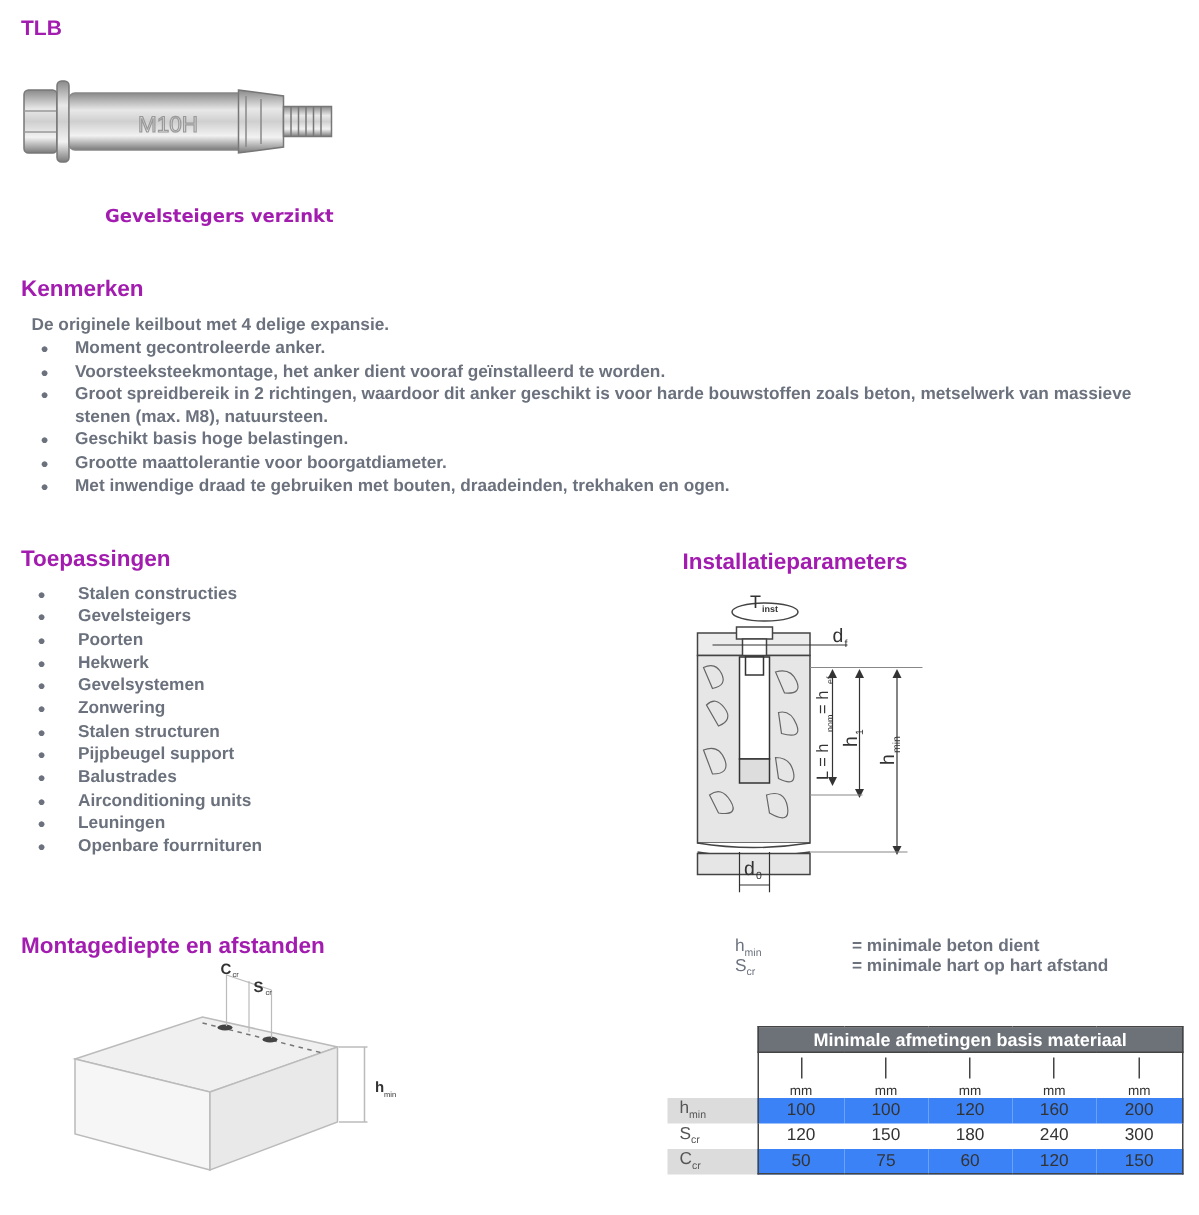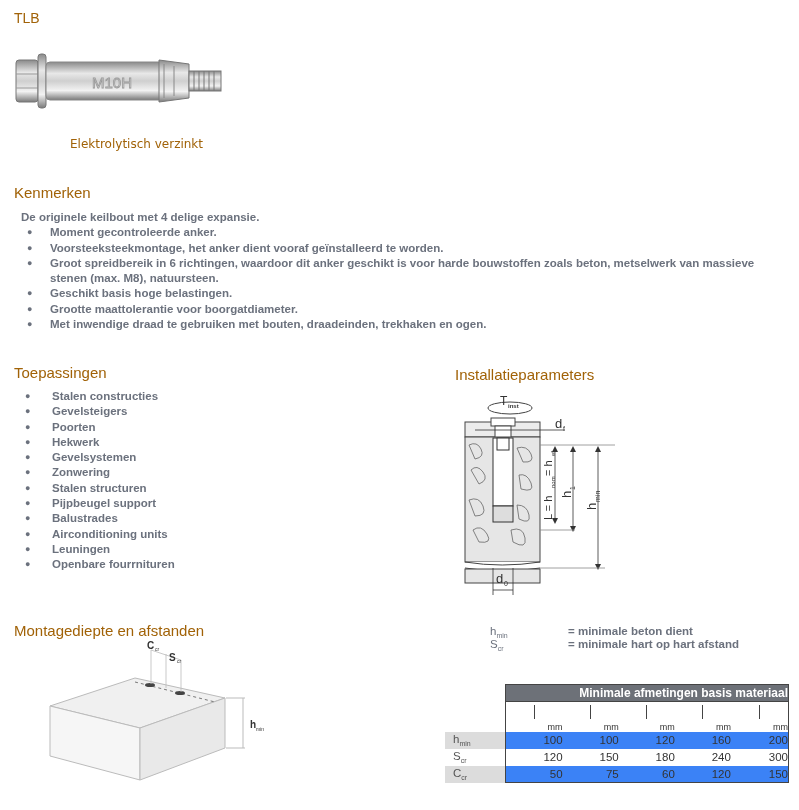--- a/index.html
+++ b/index.html
@@ -1,28 +1,28 @@
 <!DOCTYPE html>
 <html><head>
 <meta charset="utf-8">
 <style>
   * { box-sizing: border-box; margin: 0; padding: 0; }
   html, body { width: 799px; height: 810px; background: #ffffff; overflow: hidden; }
   body { position: relative; font-family: "Liberation Sans", sans-serif; color: #6b717d; }
   .abs { position: absolute; }
-  .orange-title { color: #a16207; font-weight: normal; font-size: 15px; font-family: "Liberation Sans", sans-serif; }
+  .orange-title { color: #a21caf; font-weight: bold; font-size: 15px; font-family: "Liberation Sans", sans-serif; }
   .body-text { font-size: 11.5px; font-weight: bold; color: #6b717d; line-height: 15.3px; }
   .bullet-row { display: flex; }
   .bullet { width: 29px; padding-left: 6px; font-size: 9px; line-height: 15.3px; }
   .bullet-text { flex: 1; }
   .sub { font-size: 7px; vertical-align: -3px; }
 
   
   .spec-table { border-collapse: collapse; font-size: 11.5px; color: #333; }
-  .spec-table td { text-align: right; height: 17px; padding: 0; }
+  .spec-table td { text-align: center; height: 17px; padding: 0; }
   .spec-table .hdr { background: #6d7178; color: #ffffff; font-weight: bold; font-size: 12px; border: 1px solid #444; height: 16px; }
   .spec-table .sizes td.v { border-top: 1px solid #444; border-bottom: 1px solid #444; font-size: 12px; }
   .spec-table .lbl { text-align: left; width: 60px; padding-left: 8px; color: #555; }
   .spec-table tr.shade td { background: #3b82f6; }
   .spec-table tr.shade td.lbl { background: #dcdcdc; }
   .framed { border-left: 1px solid #444; }
   .framed-r { border-right: 1px solid #444; }
   .lastrow td.v { border-bottom: 1px solid #444; }
 </style>
 </head>
@@ -57,36 +57,36 @@
   <rect x="175" y="27" width="32" height="20" fill="url(#metal)" stroke="#777"></rect>
   <g stroke="#777" stroke-width="1">
     <line x1="180" y1="27" x2="180" y2="47"></line>
       <line x1="185" y1="27" x2="185" y2="47"></line>
     <line x1="190" y1="27" x2="190" y2="47"></line>
       <line x1="195" y1="27" x2="195" y2="47"></line>
     <line x1="200" y1="27" x2="200" y2="47"></line>
   </g>
 </svg>
 
-<div class="abs orange-title" style="left:70px;top:137px;font-size:12px;font-family:'DejaVu Sans',sans-serif;">Elektrolytisch verzinkt</div>
+<div class="abs orange-title" style="left:70px;top:137px;font-size:12px;font-family:'DejaVu Sans',sans-serif;">Gevelsteigers verzinkt</div>
 
 <div class="abs orange-title" style="left:14px;top:184px;">Kenmerken</div>
 <div class="abs body-text" style="left:21px;top:210px;width:760px;">
   <div>De originele keilbout met 4 delige expansie.</div>
   <div class="bullet-row">
       <span class="bullet">●</span>
       <span class="bullet-text">Moment gecontroleerde anker.</span>
     </div>
   <div class="bullet-row">
       <span class="bullet">●</span>
       <span class="bullet-text">Voorsteeksteekmontage, het anker dient vooraf geïnstalleerd te worden.</span>
     </div>
   <div class="bullet-row">
       <span class="bullet">●</span>
-      <span class="bullet-text" style="padding-right:20px;">Groot spreidbereik in 6 richtingen, waardoor dit anker geschikt is voor harde bouwstoffen zoals beton, metselwerk van massieve stenen (max. M8), natuursteen.</span>
+      <span class="bullet-text" style="padding-right:20px;">Groot spreidbereik in 2 richtingen, waardoor dit anker geschikt is voor harde bouwstoffen zoals beton, metselwerk van massieve stenen (max. M8), natuursteen.</span>
     </div>
   <div class="bullet-row">
       <span class="bullet">●</span>
       <span class="bullet-text">Geschikt basis hoge belastingen.</span>
     </div>
   <div class="bullet-row">
       <span class="bullet">●</span>
       <span class="bullet-text">Grootte maattolerantie voor boorgatdiameter.</span>
     </div>
   <div class="bullet-row">

